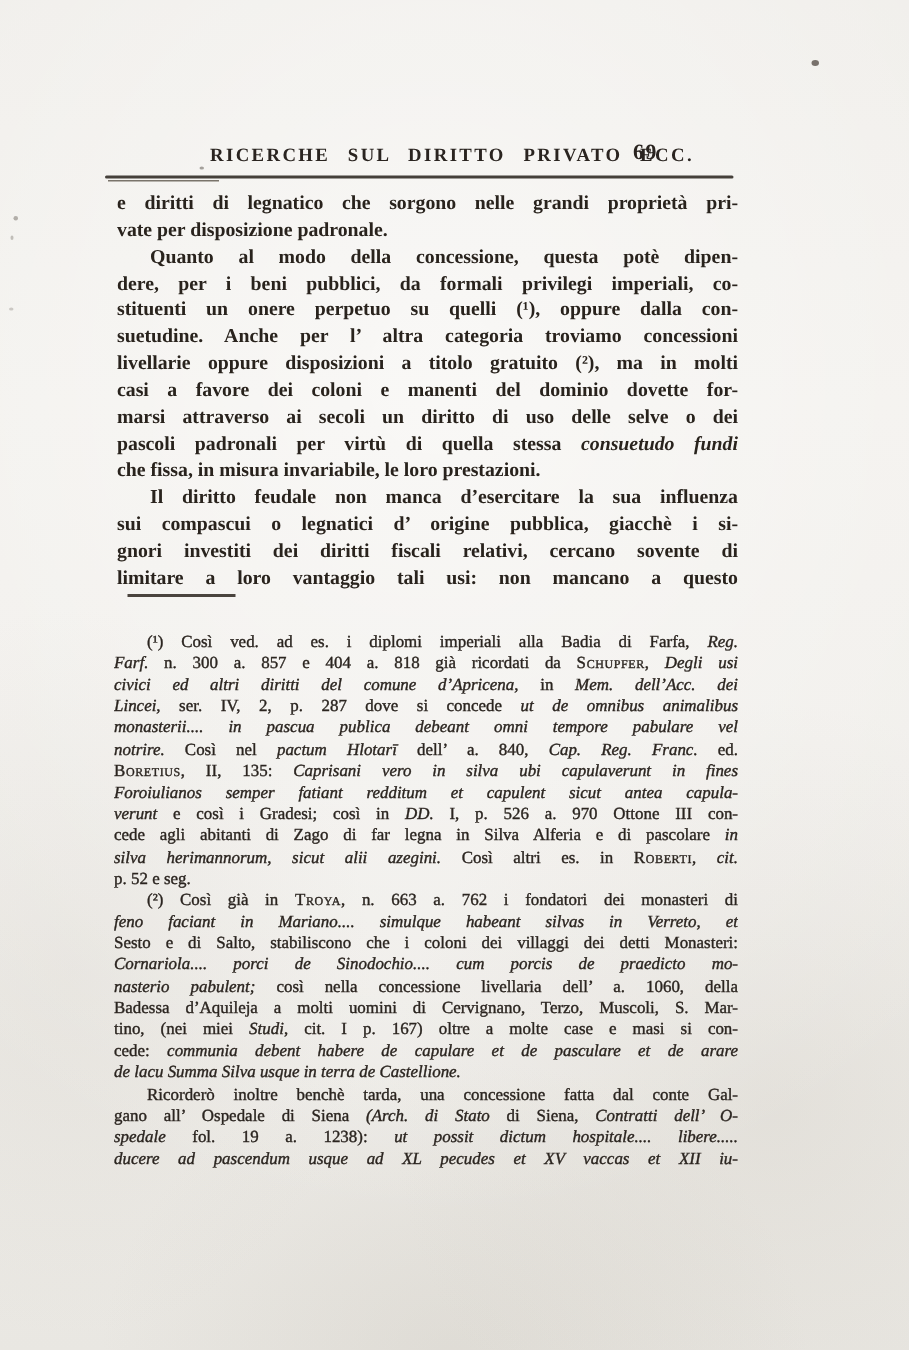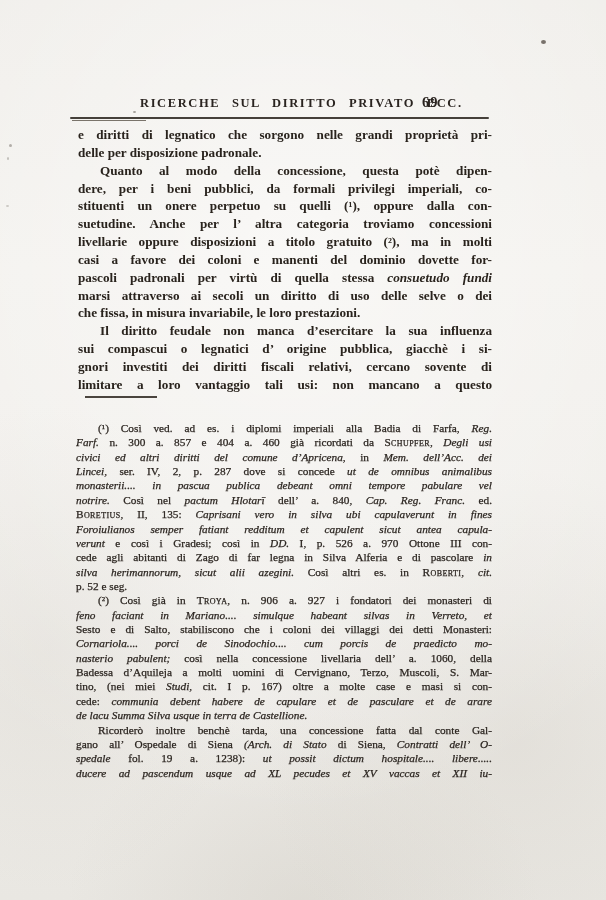--- a/index.html
+++ b/index.html
@@ -72,52 +72,52 @@
 
   <div class="header-title">RICERCHE SUL DIRITTO PRIVATO ECC.</div>
 
   <div class="page-number">69</div>
 
   <div class="header-rule"></div>
   <div class="header-rule-left"></div>
 
   <div class="body-text">
       <div class="tline"><span>e diritti di legnatico che sorgono nelle grandi proprietà pri-</span></div>
-      <div class="tline endline"><span>delle per disposizione padronale.</span></div>
+      <div class="tline endline"><span>vate per disposizione padronale.</span></div>
       <div class="tline indent"><span>Quanto al modo della concessione, questa potè dipen-</span></div>
       <div class="tline"><span>dere, per i beni pubblici, da formali privilegi imperiali, co-</span></div>
       <div class="tline"><span>stituenti un onere perpetuo su quelli (¹), oppure dalla con-</span></div>
       <div class="tline"><span>suetudine. Anche per l’ altra categoria troviamo concessioni</span></div>
       <div class="tline"><span>livellarie oppure disposizioni a titolo gratuito (²), ma in molti</span></div>
       <div class="tline"><span>casi a favore dei coloni e manenti del dominio dovette for-</span></div>
+      <div class="tline"><span>marsi attraverso ai secoli un diritto di uso delle selve o dei</span></div>
       <div class="tline"><span>pascoli padronali per virtù di quella stessa </span><span class="i">consuetudo fundi</span></div>
-      <div class="tline"><span>marsi attraverso ai secoli un diritto di uso delle selve o dei</span></div>
       <div class="tline endline"><span>che fissa, in misura invariabile, le loro prestazioni.</span></div>
       <div class="tline indent"><span>Il diritto feudale non manca d’esercitare la sua influenza</span></div>
       <div class="tline"><span>sui compascui o legnatici d’ origine pubblica, giacchè i si-</span></div>
       <div class="tline"><span>gnori investiti dei diritti fiscali relativi, cercano sovente di</span></div>
       <div class="tline"><span>limitare a loro vantaggio tali usi: non mancano a questo</span></div>
     </div>
 
   <div class="footnote-rule"></div>
 
   <div class="footnotes">
       <div class="tline indent"><span>(¹) Così ved. ad es. i diplomi imperiali alla Badia di Farfa, </span><span class="i">Reg.</span></div>
-      <div class="tline"><span class="i">Farf.</span><span> n. 300 a. 857 e 404 a. 460 già ricordati da </span><span class="sc">Schupfer</span><span>, </span><span class="i">Degli usi</span></div>
+      <div class="tline"><span class="i">Farf.</span><span> n. 300 a. 857 e 404 a. 818 già ricordati da </span><span class="sc">Schupfer</span><span>, </span><span class="i">Degli usi</span></div>
       <div class="tline"><span class="i">civici ed altri diritti del comune d’Apricena,</span><span> in </span><span class="i">Mem. dell’Acc. dei</span></div>
       <div class="tline"><span class="i">Lincei,</span><span> ser. IV, 2, p. 287 dove si concede </span><span class="i">ut de omnibus animalibus</span></div>
       <div class="tline"><span class="i">monasterii.... in pascua publica debeant omni tempore pabulare vel</span></div>
       <div class="tline"><span class="i">notrire.</span><span> Così nel </span><span class="i">pactum Hlotarī</span><span> dell’ a. 840, </span><span class="i">Cap. Reg. Franc.</span><span> ed.</span></div>
       <div class="tline"><span class="sc">Boretius</span><span>, II, 135: </span><span class="i">Caprisani vero in silva ubi capulaverunt in fines</span></div>
       <div class="tline"><span class="i">Foroiulianos semper fatiant redditum et capulent sicut antea capula-</span></div>
       <div class="tline"><span class="i">verunt</span><span> e così i Gradesi; così in </span><span class="i">DD.</span><span> I, p. 526 a. 970 Ottone III con-</span></div>
       <div class="tline"><span>cede agli abitanti di Zago di far legna in Silva Alferia e di pascolare </span><span class="i">in</span></div>
       <div class="tline"><span class="i">silva herimannorum, sicut alii azegini.</span><span> Così altri es. in </span><span class="sc">Roberti</span><span>, </span><span class="i">cit.</span></div>
       <div class="tline endline"><span>p. 52 e seg.</span></div>
-      <div class="tline indent"><span>(²) Così già in </span><span class="sc">Troya</span><span>, n. 906 a. 927 i fondatori dei monasteri di</span></div>
+      <div class="tline indent"><span>(²) Così già in </span><span class="sc">Troya</span><span>, n. 663 a. 762 i fondatori dei monasteri di</span></div>
       <div class="tline"><span class="i">feno faciant in Mariano.... simulque habeant silvas in Verreto, et</span></div>
       <div class="tline"><span>Sesto e di Salto, stabiliscono che i coloni dei villaggi dei detti Monasteri:</span></div>
       <div class="tline"><span class="i">Cornariola.... porci de Sinodochio.... cum porcis de praedicto mo-</span></div>
       <div class="tline"><span class="i">nasterio pabulent;</span><span> così nella concessione livellaria dell’ a. 1060, della</span></div>
       <div class="tline"><span>Badessa d’Aquileja a molti uomini di Cervignano, Terzo, Muscoli, S. Mar-</span></div>
       <div class="tline"><span>tino, (nei miei </span><span class="i">Studi</span><span>, cit. I p. 167) oltre a molte case e masi si con-</span></div>
       <div class="tline"><span>cede: </span><span class="i">communia debent habere de capulare et de pasculare et de arare</span></div>
       <div class="tline endline"><span class="i">de lacu Summa Silva usque in terra de Castellione.</span></div>
       <div class="tline indent"><span>Ricorderò inoltre benchè tarda, una concessione fatta dal conte Gal-</span></div>
       <div class="tline"><span>gano all’ Ospedale di Siena </span><span class="i">(Arch. di Stato</span><span> di Siena, </span><span class="i">Contratti dell’ O-</span></div>

